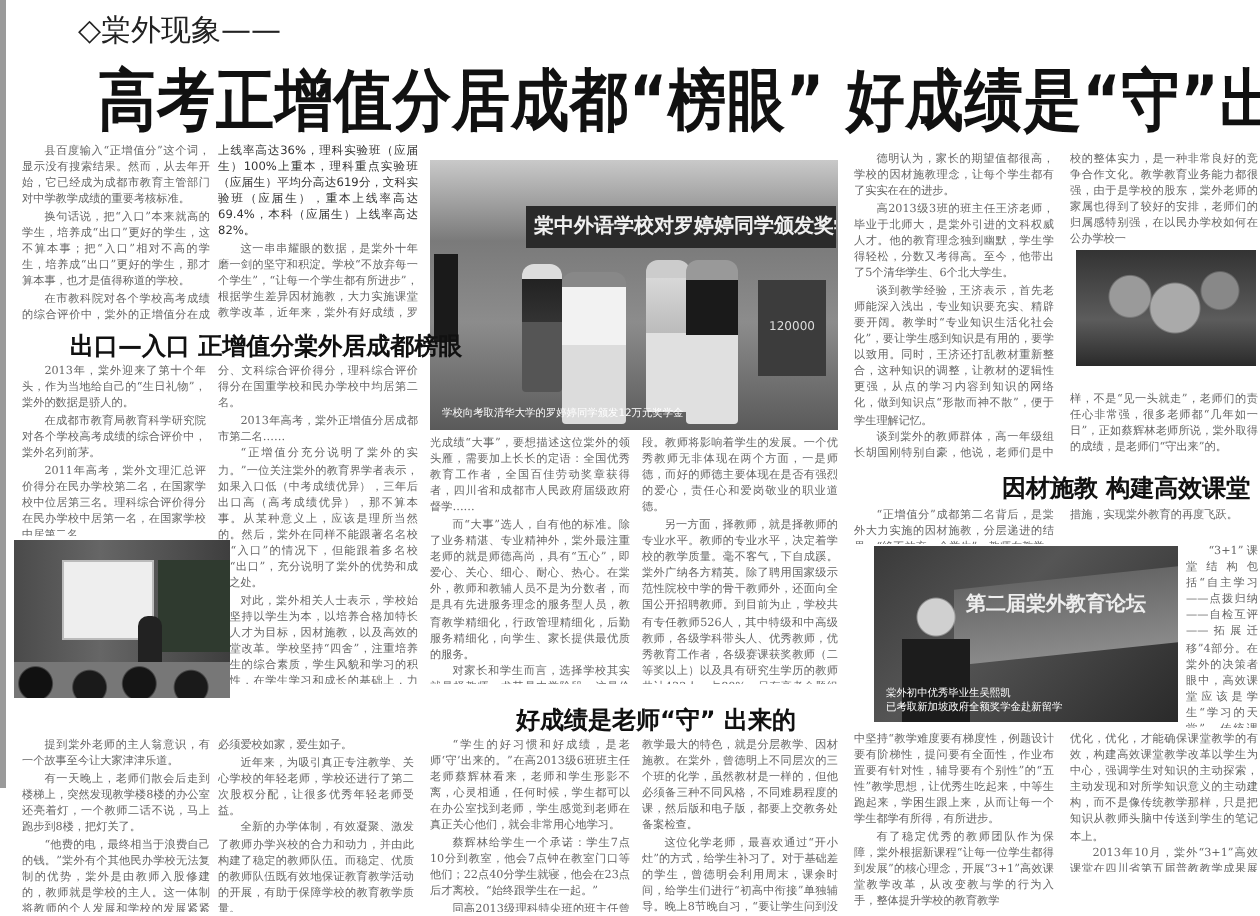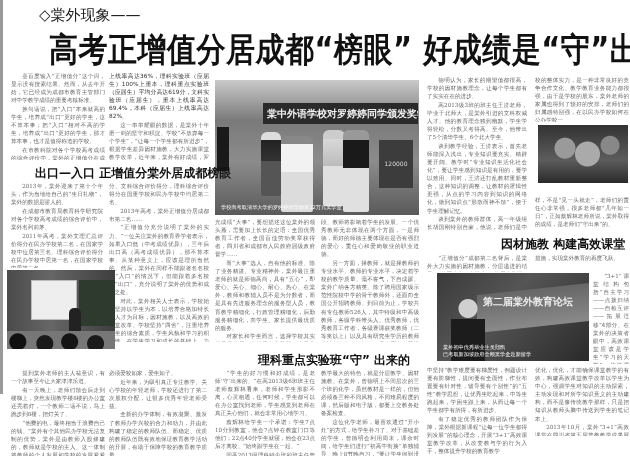--- a/index.html
+++ b/index.html
@@ -142,21 +142,21 @@
     <p>有一天晚上，老师们散会后走到楼梯上，突然发现教学楼8楼的办公室还亮着灯，一个教师二话不说，马上跑步到8楼，把灯关了。</p>
     <p>“他费的电，最终相当于浪费自己的钱。”棠外有个其他民办学校无法复制的优势，棠外是由教师入股修建的，教师就是学校的主人。这一体制将教师的个人发展和学校的发展紧紧联系在一起。学校的兴衰关系着教师荣辱，教师</p>
   </div>
   <div class="col" style="left:106px; top:369px; width:98px; height:87px;">
     <p style="text-indent:0">必须爱校如家，爱生如子。</p>
     <p>近年来，为吸引真正专注教学、关心学校的年轻老师，学校还进行了第二次股权分配，让很多优秀年轻老师受益。</p>
     <p>全新的办学体制，有效凝聚、激发了教师办学兴校的合力和动力，并由此构建了稳定的教师队伍。而稳定、优质的教师队伍既有效地保证教育教学活动的开展，有助于保障学校的教育教学质量。</p>
 
   </div>
 
-  <div class="subhead" style="left:255px; top:352px;">理科重点实验班“守” 出来的</div>
+  <div class="subhead" style="left:255px; top:352px;">好成绩是老师“守” 出来的</div>
   <div class="col" style="left:212px; top:369px; width:100px; height:87px;">
     <p>“学生的好习惯和好成绩，是老师‘守’出来的。”在高2013级6班班主任老师蔡辉林看来，老师和学生形影不离，心灵相通，任何时候，学生都可以在办公室找到老师，学生感觉到老师在真正关心他们，就会非常用心地学习。</p>
     <p>蔡辉林给学生一个承诺：学生7点10分到教室，他会7点钟在教室门口等他们；22点40分学生就寝，他会在23点后才离校。“始终跟学生在一起。”</p>
     <p>同高2013级理科特尖班的班主任曾德明，是最高而来的，曾德明说，棠外</p>
   </div>
   <div class="col" style="left:318px; top:369px; width:98px; height:87px;">
     <p style="text-indent:0">教学最大的特色，就是分层教学、因材施教。在棠外，曾德明上不同层次的三个班的化学，虽然教材是一样的，但他必须备三种不同风格，不同难易程度的课，然后版和电子版，都要上交教务处备案检查。</p>
     <p>这位化学老师，最喜欢通过“开小灶”的方式，给学生补习了。对于基础差的学生，曾德明会利用周末，课余时间，给学生们进行“初高中衔接”单独辅导。晚上8节晚自习，“要让学生问到没有问题为止，不能应付学生。”曾</p>
   </div>
 

